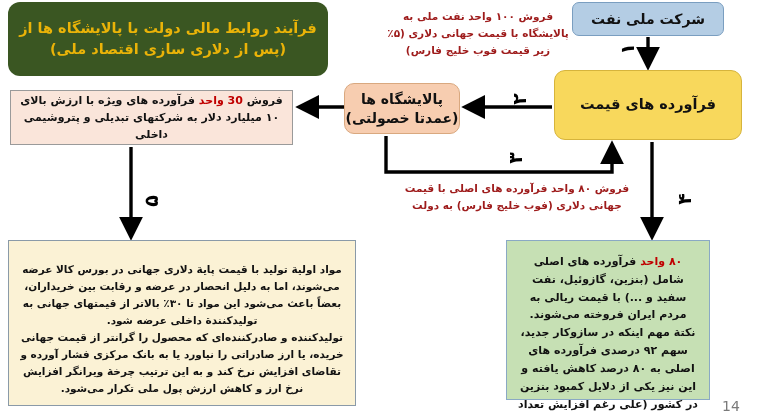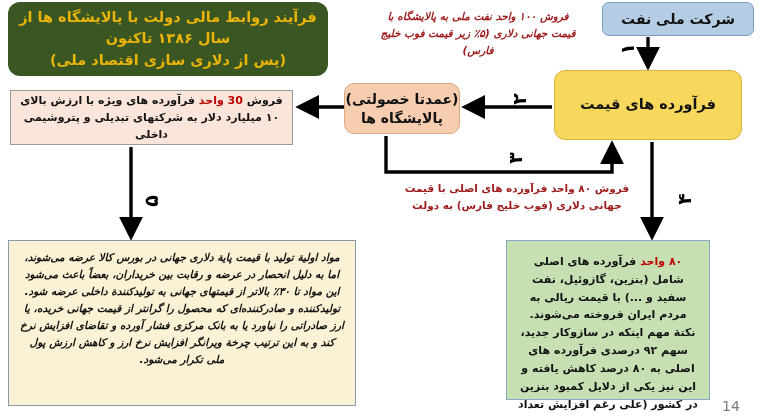--- a/index.html
+++ b/index.html
@@ -47,21 +47,20 @@
   
   #node-noc {
     left: 572px;
     top: 2px;
     width: 152px;
     height: 34px;
     background: #b4cde4;
     border: 1px solid #7a9ec0;
     border-radius: 7px;
     font-size: 14px;
-    margin-left: 30px;
   }
   
   #node-refdist {
     left: 554px;
     top: 70px;
     width: 188px;
     height: 70px;
     background: #f8d85c;
     border: 1px solid #d6b43c;
     border-radius: 11px;
@@ -94,24 +93,23 @@
   
   #box-bourse {
     left: 8px;
     top: 240px;
     width: 348px;
     height: 166px;
     background: #fbf2d5;
     border: 1px solid #8a9aa8;
     font-size: 10.5px;
     font-weight: bold;
-    padding: 8px 10px;
+    padding: 20px 10px;
     line-height: 1.62;
     align-items: flex-start;
-    font-style: italic;
   }
   
   #box-main {
     left: 506px;
     top: 240px;
     width: 204px;
     height: 160px;
     background: #c6e0b4;
     border: 1px solid #8aa9c4;
     font-size: 11px;
@@ -130,21 +128,20 @@
     color: #9e1b1b;
     font-weight: bold;
     font-size: 10.5px;
     line-height: 1.6;
     text-align: center;
   }
   #annot-100 {
     left: 378px;
     top: 8px;
     width: 200px;
-    font-style: italic;
   }
   #annot-80 {
     left: 392px;
     top: 180px;
     width: 250px;
   }
 
   
   .step-num {
     position: absolute;
@@ -201,39 +198,38 @@
     <line x1="652" y1="142" x2="652" y2="236" stroke="#000000" stroke-width="3.4" marker-end="url(#arrowhead)"></line>
 
     <line x1="131" y1="147" x2="131" y2="236" stroke="#000000" stroke-width="3.4" marker-end="url(#arrowhead)"></line>
 
     <line x1="344" y1="107" x2="300" y2="107" stroke="#000000" stroke-width="3.4" marker-end="url(#arrowhead)"></line>
   </svg>
 
   <div class="node" id="title-banner">
     <div>
       <div>فرآیند روابط مالی دولت با پالایشگاه ها از</div>
-      <div>سال ۱۳۸۶ تاکنون</div>
       <div>(پس از دلاری سازی اقتصاد ملی)</div>
     </div>
   </div>
 
   <div class="node" id="node-noc">
     <span>شرکت ملی نفت</span>
   </div>
 
   <div class="node" id="node-refdist">
     <div>
       <div>فرآورده های قیمت</div>
     </div>
   </div>
 
   <div class="node" id="node-refineries">
     <div>
+      <div>پالایشگاه ها</div>
       <div>(عمدتا خصولتی)</div>
-      <div>پالایشگاه ها</div>
     </div>
   </div>
 
   <div class="node" id="box-special">
     <div class="box-inner">
       <span>فروش </span><span class="hl">30 واحد</span><span> فرآورده های ویژه با ارزش بالای ۱۰ میلیارد دلار به شرکتهای تبدیلی و پتروشیمی داخلی</span>
     </div>
   </div>
 
   <div class="node" id="box-bourse">

